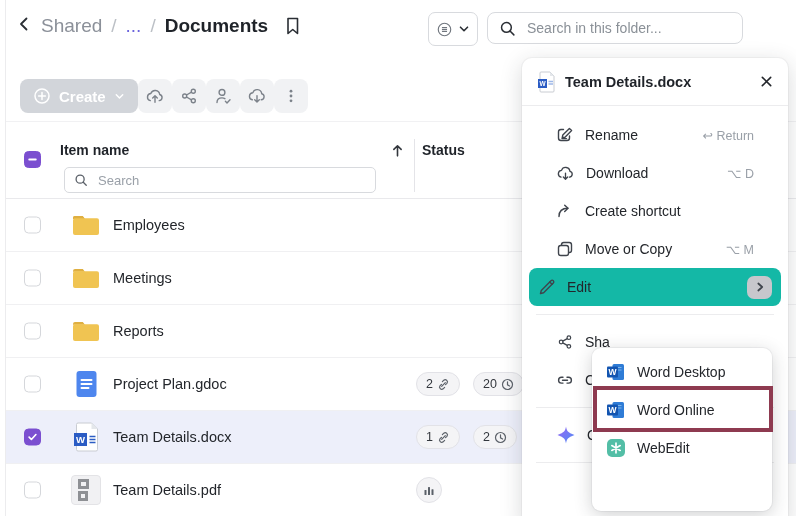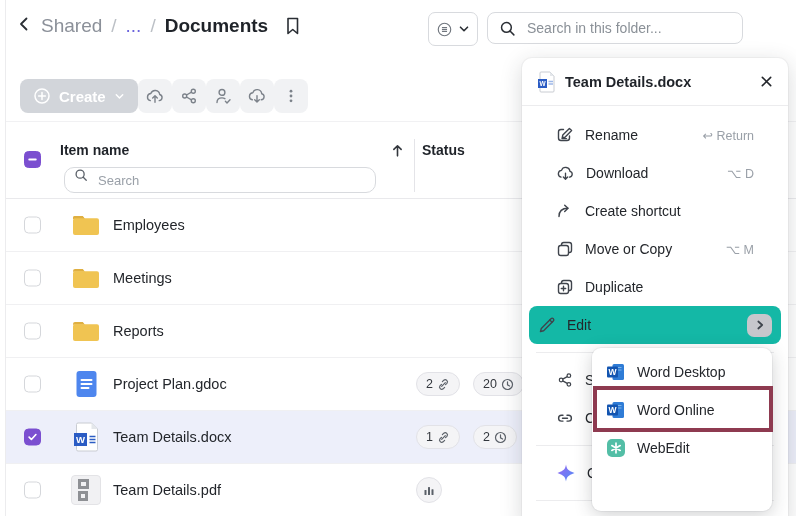--- a/index.html
+++ b/index.html
@@ -23,21 +23,21 @@
   
   .toolbar{position:absolute;left:20px;top:79px;display:flex;align-items:center;}
   .create-btn{height:34px;background:#D2D5DA;border:0;border-radius:8px;display:flex;align-items:center;
     gap:8px;padding:0 13px;color:#fff;font-size:15px;font-weight:700;font-family:inherit}
   .tool-btn{width:34px;height:34px;background:#F1F2F4;border-radius:8px;display:flex;align-items:center;justify-content:center}
   .rule{position:absolute;left:6px;right:0;top:121px;height:1px;background:#F1F1F3}
   
   .thead{position:absolute;left:6px;right:0;top:135px;height:63px;border-bottom:1px solid #E9E9EC}
   .col-title{position:absolute;font-size:14px;font-weight:700;color:#1F2329}
   .name-filter{position:absolute;left:58px;top:32px;width:312px;height:26px;border:1px solid #D8DADE;
-    border-radius:10px;display:flex;gap:8px;padding:0 9px;box-sizing:border-box}
+    border-radius:5px;display:flex;align-items:center;gap:8px;padding:0 9px;box-sizing:border-box}
   .name-filter input{border:0;outline:0;flex:1;font-size:13px;font-family:inherit;color:#23262B}
   .name-filter input::placeholder{color:#9AA0A8}
   .col-divider{position:absolute;left:408px;top:4px;width:1px;height:53px;background:#E4E4E8}
   .rows{position:absolute;left:6px;right:0;top:199px}
   .row{position:relative;height:52px;border-bottom:1px solid #F0F0F2}
   .row.selected{background:#EDEFFA}
   .cb{width:17px;height:17px;border:1.5px solid #D5D7DB;border-radius:4.5px;background:#fff;
     box-sizing:border-box;display:flex;align-items:center;justify-content:center}
   .cb.on{background:#7B4FD0;border-color:#7B4FD0}
   .row .cb{position:absolute;left:18px;top:50%;transform:translateY(-50%)}
@@ -376,30 +376,20 @@
       <span>
           <svg width="18" height="18" viewBox="0 0 18 18" fill="none" stroke="#3F444C" stroke-width="1.4" stroke-linejoin="round">
             <rect x="5.5" y="2.5" width="10" height="10" rx="2.2"></rect>
             <rect x="2.5" y="5.5" width="10" height="10" rx="2.2" fill="#fff"></rect>
           </svg>
         </span>
       <span>Move or Copy</span>
       <span class="sc">⌥ M</span>
     </div>
 
-    <div class="mi">
-      <span>
-          <svg width="18" height="18" viewBox="0 0 18 18" fill="none" stroke="#3F444C" stroke-width="1.4" stroke-linejoin="round">
-            <rect x="5.5" y="2.5" width="10" height="10" rx="2.2"></rect>
-            <rect x="2.5" y="5.5" width="10" height="10" rx="2.2" fill="#fff"></rect>
-            <path d="M5.3 10.5 h4.4 M7.5 8.3 v4.4" stroke-linecap="round"></path>
-          </svg>
-        </span>
-      <span>Duplicate</span>
-    </div>
 
     <div class="mi hl">
       <span>
           <svg width="18" height="18" viewBox="0 0 18 18" fill="none" stroke="#3F444C" stroke-width="1.4" stroke-linecap="round" stroke-linejoin="round">
             <path d="M2.5 15.5 l.8-3.1 L13 2.7 a1.6 1.6 0 0 1 2.3 2.3 L5.6 14.7 l-3.1.8Z"></path>
             <path d="M11.8 4 l2.2 2.2"></path>
           </svg>
         </span>
       <span>Edit</span>
       <span class="mi-chev">

